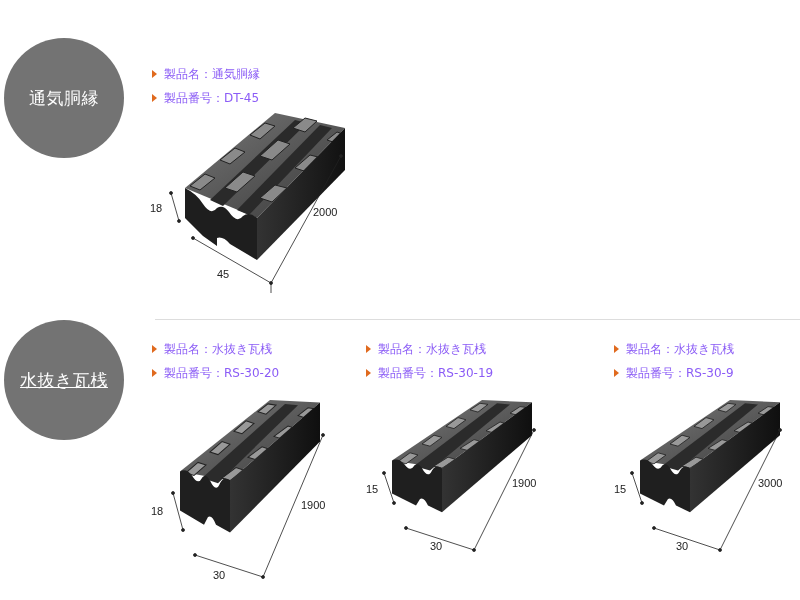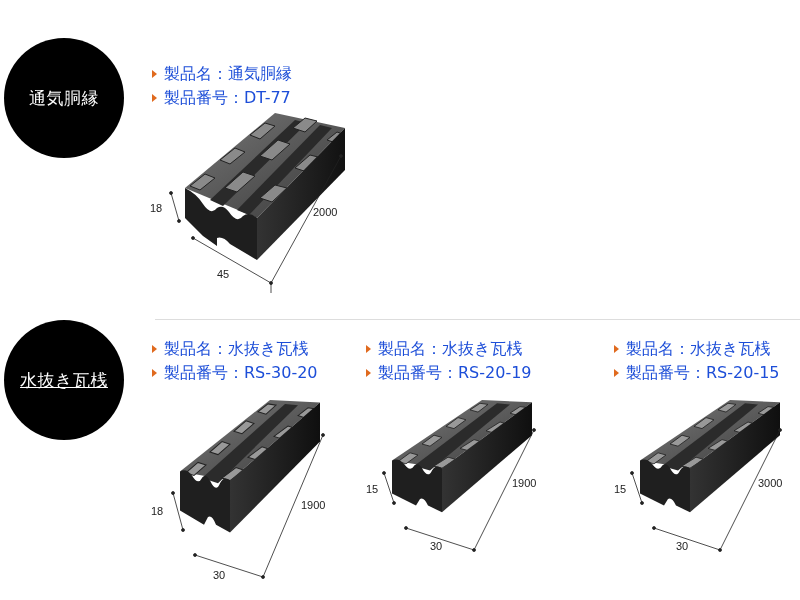--- a/index.html
+++ b/index.html
@@ -1,21 +1,21 @@
 <!DOCTYPE html>
 <html><head>
 <meta charset="utf-8">
 <style>
   html, body { margin:0; padding:0; background:#fff; }
   body { width:800px; height:600px; position:relative; overflow:hidden;
          font-family:"DejaVu Sans", "Liberation Sans", sans-serif; color:#333; }
   .circle { position:absolute; width:120px; height:120px; border-radius:50%;
-            background:#000000; color:#fff; display:flex; align-items:center; justify-content:center;
+            background:#737373; color:#fff; display:flex; align-items:center; justify-content:center;
             font-size:17px; letter-spacing:0.5px; }
-  .info { position:absolute; font-size:16px; color:#1d4ed8; }
+  .info { position:absolute; font-size:12px; color:#8b5cf6; }
   .info .row { display:flex; align-items:center; height:24px; }
   .arrow { width:0; height:0; border-top:4px solid transparent; border-bottom:4px solid transparent;
            border-left:5px solid #e06a1e; margin-right:7px; }
   .divider { position:absolute; left:155px; top:319px; width:645px; height:1px; background:#ddd; }
   .prod { position:absolute; }
   .dim { font-size:11px; fill:#222; font-family:"Liberation Sans", sans-serif; }
 </style>
 </head>
 <body>
 
@@ -23,21 +23,21 @@
   <span>通気胴縁</span>
 </div>
 
 <div class="info" style="left:152px;top:62px;">
   <div class="row">
       <span class="arrow"></span>
       <span>製品名：通気胴縁</span>
     </div>
   <div class="row">
       <span class="arrow"></span>
-      <span>製品番号：DT-77</span>
+      <span>製品番号：DT-45</span>
     </div>
 </div>
 
 <svg class="prod" style="left:145px;top:108px;" width="220" height="190" viewBox="0 0 220 190">
   <defs>
     <linearGradient id="side1" x1="0" y1="0" x2="1" y2="0">
         <stop offset="0" stop-color="#333"></stop>
         <stop offset="1" stop-color="#111"></stop>
       </linearGradient>
     <linearGradient id="top1" x1="0" y1="0" x2="1" y2="1">
@@ -99,31 +99,31 @@
       <span>製品番号：RS-30-20</span>
     </div>
 </div>
 <div class="info" style="left:366px;top:337px;">
   <div class="row">
       <span class="arrow"></span>
       <span>製品名：水抜き瓦桟</span>
     </div>
   <div class="row">
       <span class="arrow"></span>
-      <span>製品番号：RS-20-19</span>
+      <span>製品番号：RS-30-19</span>
     </div>
 </div>
 <div class="info" style="left:614px;top:337px;">
   <div class="row">
       <span class="arrow"></span>
       <span>製品名：水抜き瓦桟</span>
     </div>
   <div class="row">
       <span class="arrow"></span>
-      <span>製品番号：RS-20-15</span>
+      <span>製品番号：RS-30-9</span>
     </div>
 </div>
 
 <svg width="0" height="0" style="position:absolute">
   <defs>
     <linearGradient id="side2" x1="0" y1="0" x2="1" y2="0">
         <stop offset="0" stop-color="#333"></stop>
         <stop offset="1" stop-color="#0f0f0f"></stop>
       </linearGradient>
     <linearGradient id="top2" x1="0" y1="0" x2="1" y2="1">

